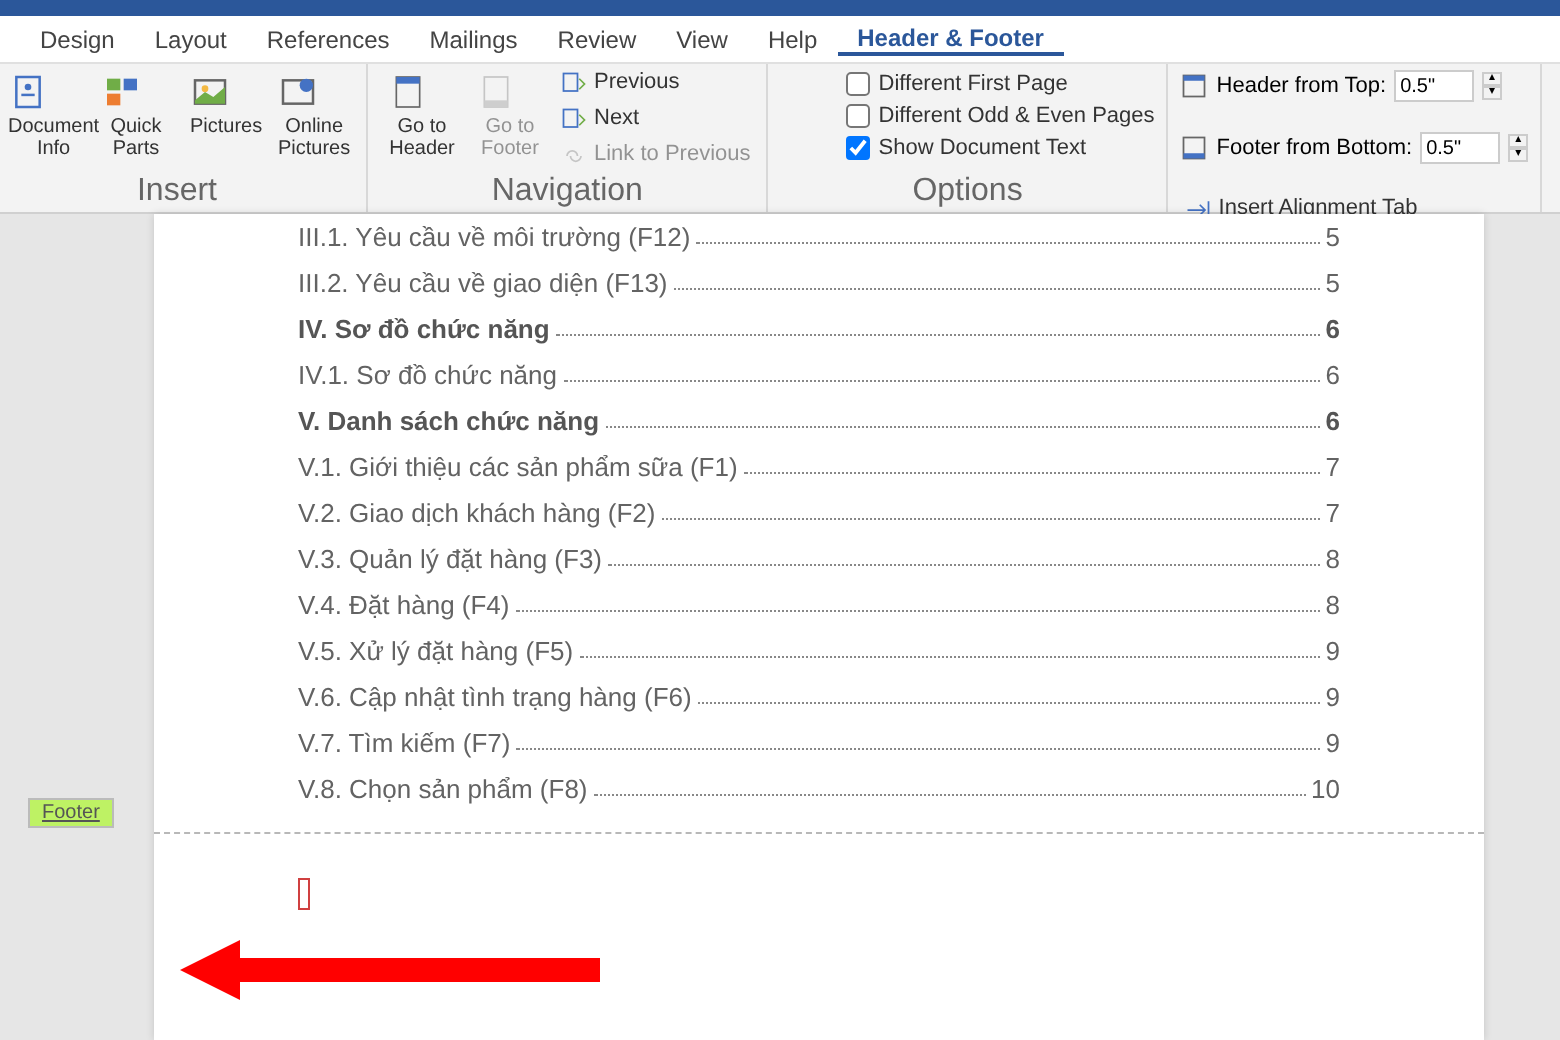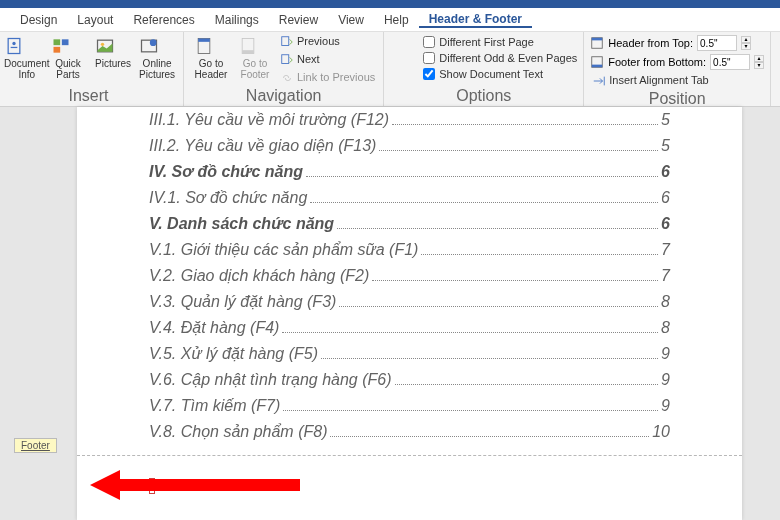--- a/index.html
+++ b/index.html
@@ -27,28 +27,28 @@
 .pos-row { display: flex; align-items: center; font-size: 11px; gap: 4px; }
 .num-input { width: 40px; height: 16px; font-size: 10px; border: 1px solid #ccc; padding: 0 2px; }
 .spin { width: 10px; display: flex; flex-direction: column; }
 .spin div { height: 7px; border: 1px solid #ccc; font-size: 6px; line-height: 5px; text-align: center; }
 
 .close-btn { display: flex; flex-direction: column; align-items: center; padding: 4px 8px; font-size: 10px; color: #333; cursor: pointer; }
 .close-btn .icon { width: 22px; height: 22px; margin-bottom: 2px; }
 
 .doc-area { position: absolute; left: 77px; top: 107px; width: 665px; bottom: 0; background: #fff; box-shadow: 0 0 4px rgba(0,0,0,.15); }
 .content { padding: 0 72px 0 72px; }
-.toc-line { display: flex; font-size: 16px; color: #636363; font-family: 'Times New Roman', serif; padding: 4px 0; font-style: italic; }
+.toc-line { display: flex; font-size: 13px; color: #636363; font-family: 'Times New Roman', serif; padding: 4px 0; }
 .toc-line.bold { font-weight: bold; color: #555; }
 .toc-text { white-space: nowrap; }
 .toc-dots { flex: 1; border-bottom: 1.5px dotted #888; margin: 0 3px 4px 3px; }
 .toc-page { white-space: nowrap; }
 
 .footer-sep { border-top: 1.5px dashed #b8b8b8; margin-top: 10px; position: relative; }
-.footer-tag { position: absolute; left: -63px; top: -18px; background: #fef9c3; border: 1px solid #bbb; font-size: 10px; padding: 1px 6px; color: #555; text-decoration: underline; }
+.footer-tag { position: absolute; left: -63px; top: -18px; background: #bef264; border: 1px solid #bbb; font-size: 10px; padding: 1px 6px; color: #555; text-decoration: underline; }
 .cursor-box { position: absolute; left: 72px; top: 22px; width: 6px; height: 16px; border: 1.5px solid #d04040; }
 
 .arrow { position: absolute; left: 90px; top: 470px; }
 
 .icon svg { width: 100%; height: 100%; }
 </style>
 </head>
 <body>
 
 <div class="title-bar"></div>
@@ -160,21 +160,21 @@
             <input type="checkbox" checked="" style="">
             <span>Show Document Text</span>
           </label>
       </div>
     </div>
     <div class="group-label">Options</div>
   </div>
 
   <div class="group">
     <div class="group-body">
-      <div class="vcol" style="gap:3px;padding-top:1px">
+      <div class="vcol" style="gap:15px;padding-top:1px">
         <div class="pos-row">
           <div class="icon" style="width:14px;height:14px"><svg viewBox="0 0 16 16">
                 <rect x="2" y="2" width="12" height="12" fill="none" stroke="#666"></rect>
                 <rect x="2" y="2" width="12" height="3" fill="#4472c4"></rect>
               </svg></div>
           <span>Header from Top:</span>
           <input class="num-input" value="0.5&quot;" style="">
           <div class="spin">
               <div>▴</div>
               <div>▾</div>

